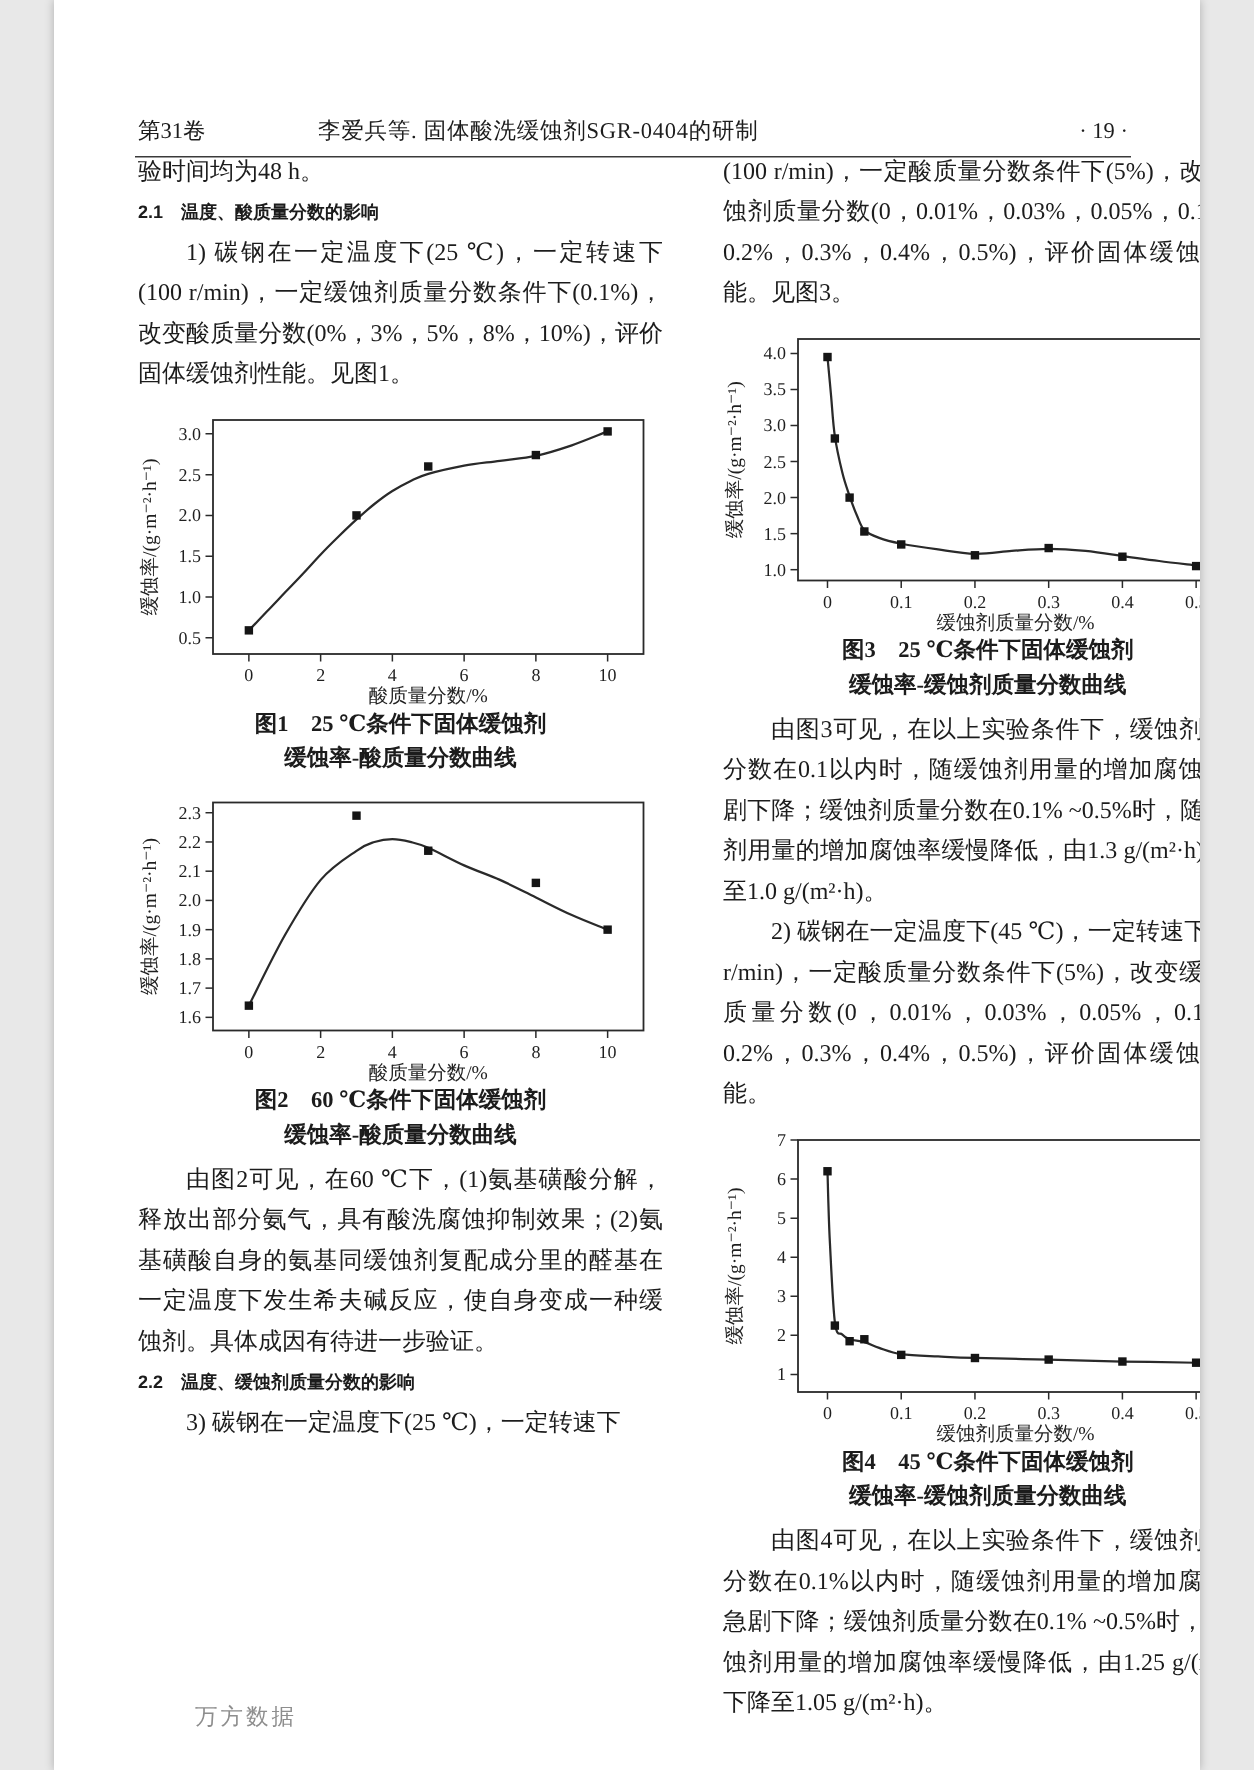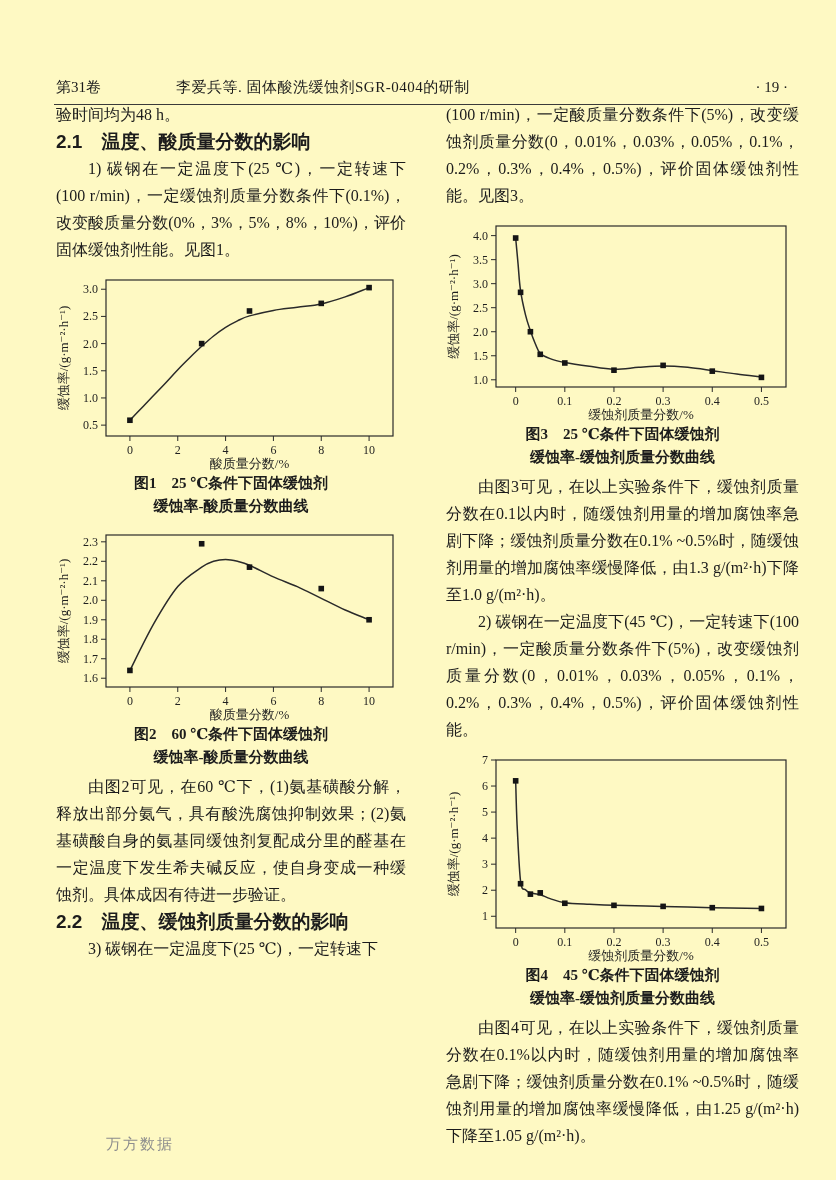--- a/index.html
+++ b/index.html
@@ -1,18 +1,18 @@
 <!DOCTYPE html>
 <html><head>
 <meta charset="utf-8">
 <style>
   * { margin:0; padding:0; box-sizing:border-box; }
   html,body { background:#e8e8e8; }
   .page {
-    width:836px; height:1180px; background:#fef9c3; position:relative;
+    width:764px; height:1180px; background:#ffffff; position:relative;
     font-family:"Liberation Serif","DejaVu Serif",serif; color:#1c1c1c;
     overflow:hidden; margin:0 auto;
     box-shadow:0 0 6px rgba(0,0,0,.25);
   }
   .header {
     position:absolute; top:78px; left:56px; right:48px;
     display:flex; align-items:baseline; font-size:15px;
   }
   .header .vol { width:120px; text-align:left; }
   .header .runtitle { flex:1; text-align:left; letter-spacing:.5px; }
@@ -23,34 +23,34 @@
   }
   .columns {
     position:absolute; top:101px; left:56px; right:48px;
     display:flex; gap:40px;
   }
   .col { width:353px; }
   p { font-size:16px; line-height:27px; text-align:justify; }
   p.indent { text-indent:2em; }
   p.head {
     font-family:"Liberation Sans","DejaVu Sans",sans-serif;
-    font-weight:bold; font-size:19px; line-height:27px;
+    font-weight:bold; font-size:12px; line-height:27px;
   }
   figure { margin:8px 0 4px 0; text-align:center; }
   figcaption {
     font-size:15px; font-weight:bold; line-height:23px; margin-top:1px;
     font-family:"Liberation Serif","DejaVu Serif",serif;
   }
   svg.chart { display:block; margin:0 auto; }
   svg.chart text {
     font-family:"Liberation Serif","DejaVu Serif",serif;
     fill:#1f1f1f;
   }
   .watermark {
-    position:absolute; left:106px; bottom:26px;
+    position:absolute; left:94px; bottom:26px;
     font-size:15px; color:#8e8e8e; letter-spacing:2px;
   }
 </style>
 </head>
 <body>
 
 <div class="page">
 
   <div class="header">
     <span class="vol">第31卷</span>

